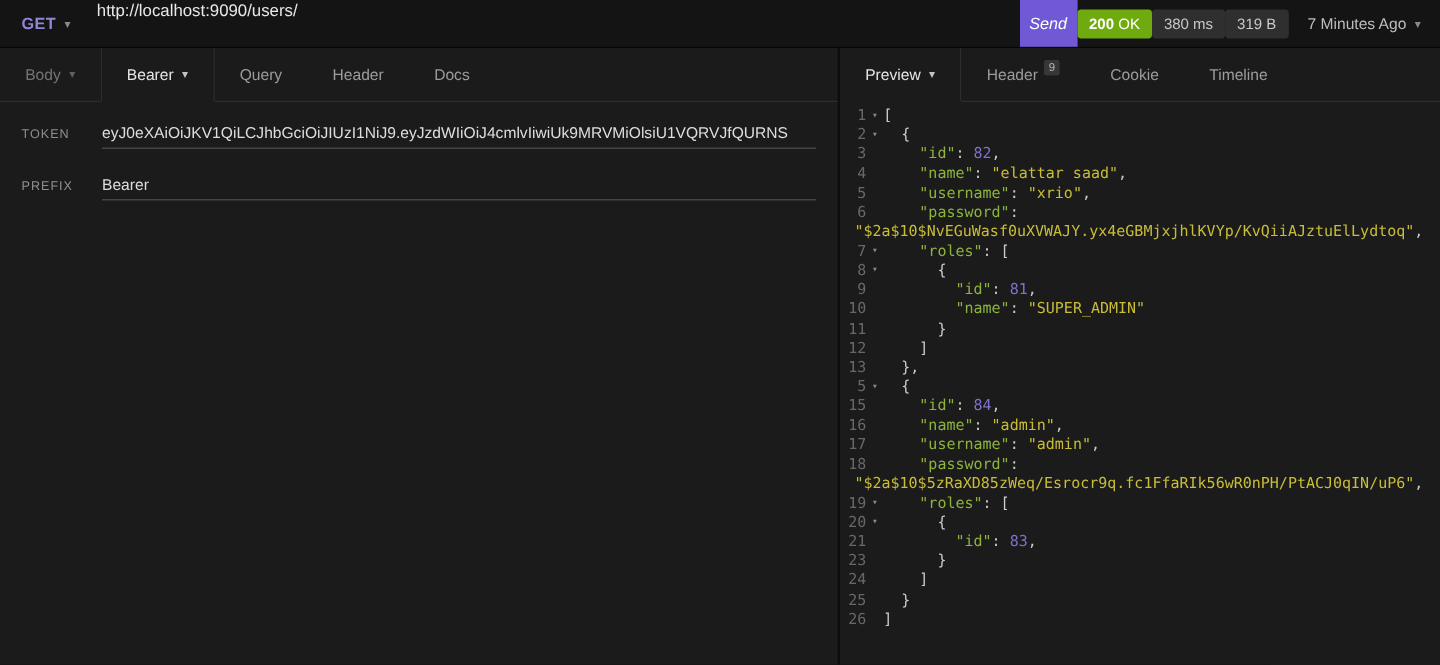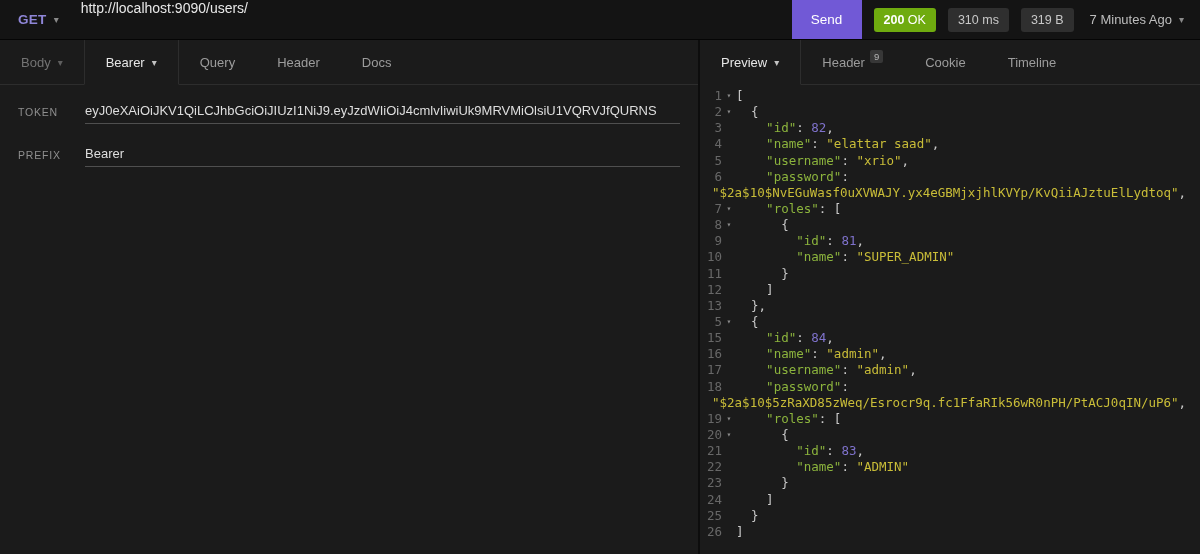--- a/index.html
+++ b/index.html
@@ -23,27 +23,28 @@
   .method {
     display:flex; align-items:center;
     padding:0 10px 0 18px;
     cursor:pointer;
   }
   .method-label { color:#8f86d8; font-size:13.5px; font-weight:bold; letter-spacing:.3px; }
   .chev { color:#8a8a8a; font-size:10px; margin-left:7px; }
   .url-box { flex:1; display:flex; align-items:flex-start; padding-left:12px; }
   .url-text { font-size:14px; color:#e8e8e8; white-space:nowrap; }
   .send-btn {
-    width:70px; flex:none;
+    width:48px; flex:none;
     background:#7159d6; color:#fff;
     border:none; font-size:13.5px;
     font-family:"Liberation Sans", sans-serif;
     cursor:pointer;
-  }
-  .resp-meta { display:flex; align-items:center; gap:12px; padding-left:12px; }
+    font-style:italic;
+  }
+  .resp-meta { display:flex; align-items:center; gap:0; padding-left:0; }
   .badge {
     font-size:12.5px; padding:5px 10px; border-radius:3px;
     white-space:nowrap;
   }
   .badge-status { background:#6fab0f; color:#fff; }
   .badge-status b { font-weight:bold; }
   .badge-gray { background:#2f2f2f; color:#c8c8c8; }
   .history {
     margin-left:auto; display:flex; align-items:center;
     padding:0 16px; cursor:pointer;
@@ -136,21 +137,21 @@
     <div class="method">
       <span class="method-label">GET</span>
       <span class="chev">▾</span>
     </div>
     <div class="url-box">
       <span class="url-text">http://localhost:9090/users/</span>
     </div>
     <button class="send-btn">Send</button>
     <div class="resp-meta">
       <span class="badge badge-status"><b>200</b> <span>OK</span></span>
-      <span class="badge badge-gray">310 ms</span>
+      <span class="badge badge-gray">380 ms</span>
       <span class="badge badge-gray">319 B</span>
     </div>
     <div class="history">
       <span class="history-label">7 Minutes Ago</span>
       <span class="chev">▾</span>
     </div>
   </div>
 
   <div class="main">
 
@@ -362,27 +363,20 @@
           </div>
           <div class="crow">
             <span class="gut">
               <span class="lnum">21</span>
               <span class="fold"></span>
             </span>
             <span class="ctext"><span class="t-p">        </span><span class="t-k">"id"</span><span class="t-p">: </span><span class="t-n">83</span><span class="t-p">,</span></span>
           </div>
           <div class="crow">
             <span class="gut">
-              <span class="lnum">22</span>
-              <span class="fold"></span>
-            </span>
-            <span class="ctext"><span class="t-p">        </span><span class="t-k">"name"</span><span class="t-p">: </span><span class="t-s">"ADMIN"</span></span>
-          </div>
-          <div class="crow">
-            <span class="gut">
               <span class="lnum">23</span>
               <span class="fold"></span>
             </span>
             <span class="ctext"><span class="t-p">      }</span></span>
           </div>
           <div class="crow">
             <span class="gut">
               <span class="lnum">24</span>
               <span class="fold"></span>
             </span>

